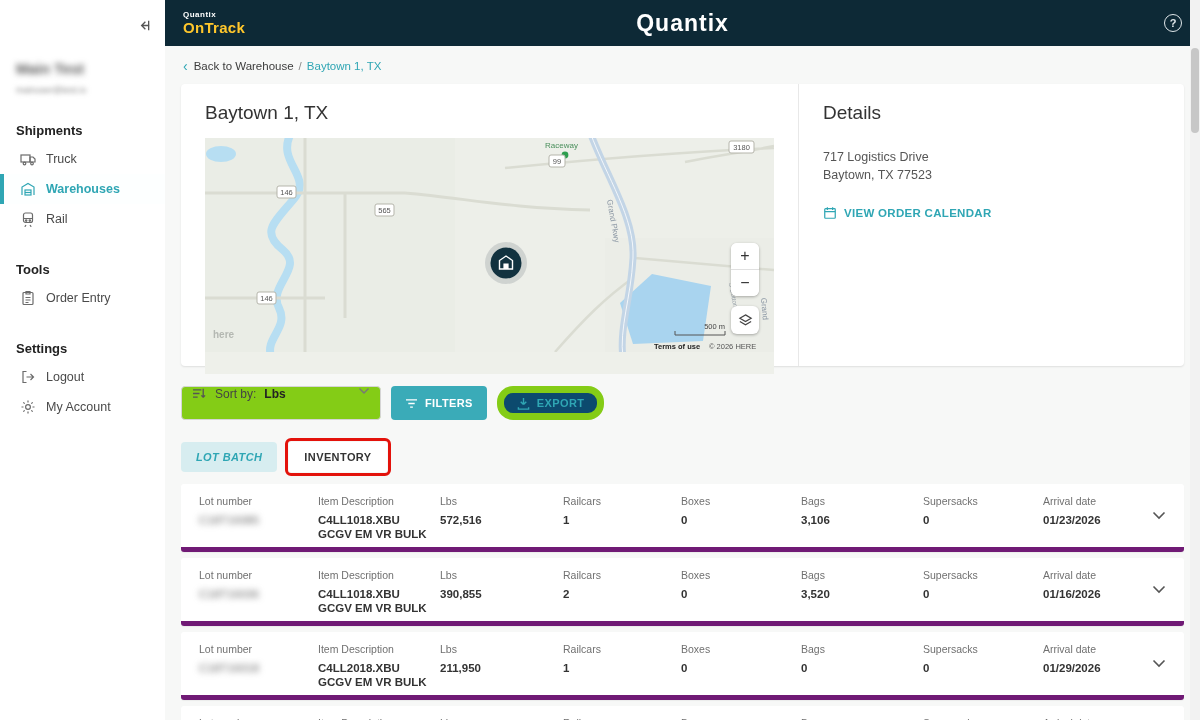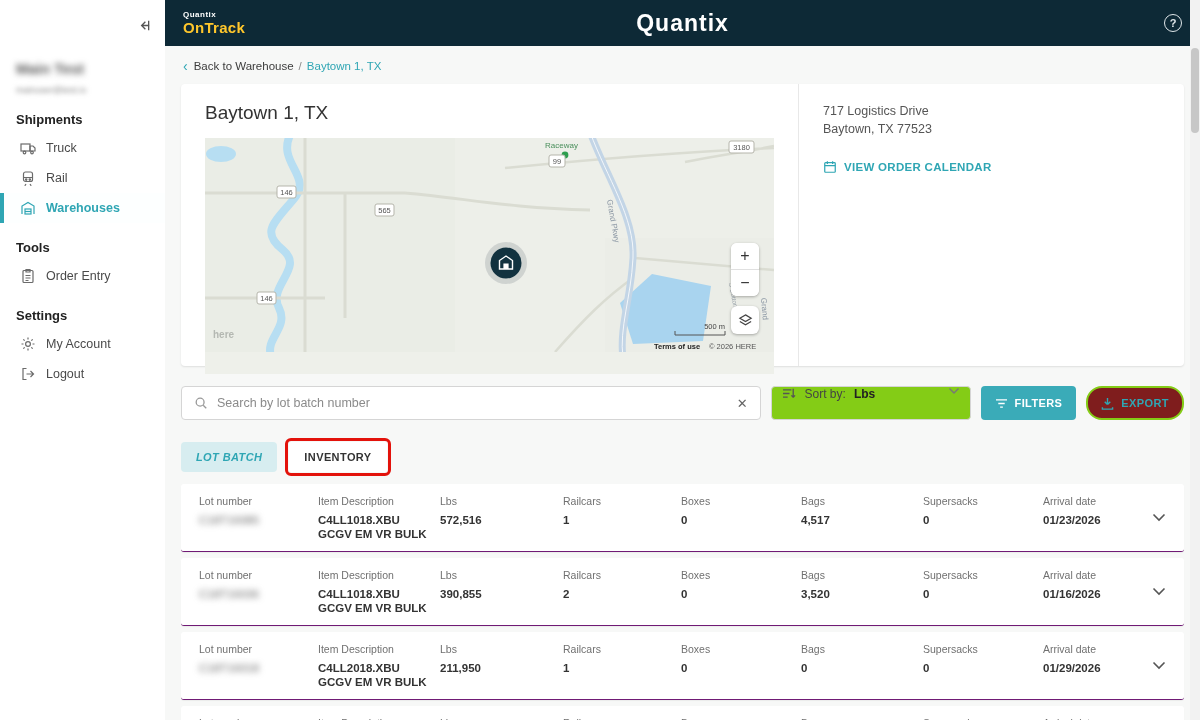--- a/index.html
+++ b/index.html
@@ -4,21 +4,21 @@
 <style>
   * { box-sizing: border-box; margin: 0; padding: 0; }
   html,body { width:1200px; height:720px; overflow:hidden; font-family:"Liberation Sans",sans-serif; background:#fff; position:relative; }
 
   
   .sidebar { position:absolute; left:0; top:0; width:165px; height:720px; background:#fff; z-index:5; padding:14px 0 0 0; }
   .collapse { position:absolute; top:18px; right:14px; color:#555; cursor:pointer; }
   .user { padding:46px 16px 0 16px; }
   .user-name { font-size:15px; font-weight:bold; color:#5a5a5a; filter:blur(3px); }
   .user-email { font-size:9px; color:#888; margin-top:8px; filter:blur(2.5px); }
-  .sec-title { font-size:13px; font-weight:bold; color:#222; padding:0 16px; margin-top:17px; margin-bottom:6px; }
+  .sec-title { font-size:13px; font-weight:bold; color:#222; padding:0 16px; margin-top:28px; margin-bottom:6px; }
   .nav-item { display:flex; align-items:center; gap:10px; padding:7px 16px; font-size:12.5px; color:#4a4a4a; cursor:pointer; border-left:4px solid transparent; }
   .nav-item .nico { display:flex; color:#6b6b6b; }
   .nav-item.active { color:#2fa6b4; font-weight:bold; border-left:4px solid #2fa6b4; background:#fdffff; }
   .nav-item.active .nico { color:#2fa6b4; }
 
   
   .main { position:absolute; left:165px; top:0; right:0; bottom:0; }
   .topbar { height:46px; background:#0d2936; display:flex; align-items:center; padding:0 18px; position:relative;justify-content:center; }
   .logo { display:flex; flex-direction:column; line-height:1; cursor:pointer; }
   .logo-top { color:#fff; font-size:8px; font-weight:bold; letter-spacing:.5px; }
@@ -51,31 +51,31 @@
   
   .toolbar { margin-top:20px; display:flex; gap:10px; align-items:center; }
   .search { flex:1; height:34px; background:#fff; border:1px solid #d5d5d5; border-radius:4px; display:flex; align-items:center; padding:0 12px; gap:9px; }
   .search input { border:none; outline:none; flex:1; font-size:12.5px; color:#333; font-family:"Liberation Sans",sans-serif; background:transparent; }
   .search input::placeholder { color:#8b8b8b; }
   .clear-x { color:#666; font-size:13px; cursor:pointer; }
   .sort { width:200px; height:34px; background:#84cc16; border:1px solid #d5d5d5; border-radius:4px; display:flex; align-items:flex-start; padding:0 10px; gap:8px; font-size:12px; color:#444; cursor:pointer; }
   .sort b { color:#222; }
   .sort .chev { margin-left:auto; }
   .btn-filters { height:34px; padding:0 14px; background:#3aabb8; color:#fff; border:none; border-radius:4px; font-size:11px; font-weight:bold; letter-spacing:.4px; display:flex; align-items:center; gap:7px; cursor:pointer; }
-  .btn-export { height:34px; padding:0 13px; background:#7f1d1d; color:#2fa6b4; border:2px solid #84cc16; border-radius:16px; font-size:11px; font-weight:bold; letter-spacing:.4px; display:flex; align-items:center; gap:7px; cursor:pointer; }
+  .btn-export { height:34px; padding:0 13px; background:#0c4a6e; color:#2fa6b4; border:7px solid #84cc16; border-radius:16px; font-size:11px; font-weight:bold; letter-spacing:.4px; display:flex; align-items:center; gap:7px; cursor:pointer; }
 
   
   .tabs { margin-top:22px; display:flex; gap:12px; align-items:center; }
   .tab { font-size:11px; font-weight:bold; letter-spacing:.4px; padding:9px 15px; border-radius:4px; cursor:pointer; }
   .tab-lot { background:#d7edf0; color:#2fa6b4;font-style:italic; }
   .tab-inv { background:#fff; color:#333; outline:3px solid #e3120b; outline-offset:1px; border-radius:2px; }
 
   
   .rows { margin-top:12px; display:flex; flex-direction:column; gap:6px; }
-  .row { background:#fff; border-radius:3px; border-bottom:1px solid #701a75; box-shadow:0 1px 1px rgba(0,0,0,.05); height:68px; padding:11px 18px; display:flex; align-items:flex-start; }
+  .row { background:#fff; border-radius:3px; border-bottom:5px solid #701a75; box-shadow:0 1px 1px rgba(0,0,0,.05); height:68px; padding:11px 18px; display:flex; align-items:flex-start; }
   .cl { font-size:10.5px; color:#707070; }
   .cv { font-size:11.5px; font-weight:bold; color:#333; margin-top:6px; line-height:1.25; }
   .blur-val { filter:blur(3px); font-weight:normal; color:#666; }
   .c-lot{width:119px;} .c-item{width:122px;} .c-item .cv{width:118px;}
   .c-lbs{width:123px;} .c-railcars{width:118px;} .c-boxes{width:120px;}
   .c-bags{width:122px;} .c-supersacks{width:120px;} .c-arrival{flex:1;}
   .chev-btn { align-self:center; margin-left:auto; cursor:pointer; display:flex; color:#555; }
 
   
   .pagebar { position:absolute; right:0; top:0; width:10px; height:720px; background:#f2f2f2; z-index:50; }
@@ -104,70 +104,70 @@
     <span class="nico">
         <svg class="ic" width="16" height="16" viewBox="0 0 16 16" fill="none" stroke="currentColor" stroke-width="1.2">
           <rect x="1" y="4" width="9" height="7"></rect>
           <path d="M10 6h3l2 2v3h-5z"></path>
           <circle cx="4.5" cy="12.5" r="1.3"></circle>
           <circle cx="12" cy="12.5" r="1.3"></circle>
         </svg>
       </span>
     <span>Truck</span>
   </div>
+  <div class="nav-item active">
+    <span class="nico">
+        <svg class="ic" width="16" height="16" viewBox="0 0 16 16" fill="none" stroke="currentColor" stroke-width="1.2">
+          <path d="M2 14V6l6-3.5L14 6v8"></path>
+          <rect x="5" y="9" width="6" height="5"></rect>
+          <path d="M5 11.5h6"></path>
+        </svg>
+      </span>
+    <span>Warehouses</span>
+  </div>
   <div class="nav-item">
     <span class="nico">
         <svg class="ic" width="16" height="16" viewBox="0 0 16 16" fill="none" stroke="currentColor" stroke-width="1.2">
           <rect x="3.5" y="2" width="9" height="9.5" rx="2"></rect>
           <path d="M3.5 7.5h9M6 14l-1.2 1.8M10 14l1.2 1.8"></path>
           <circle cx="6.2" cy="9.6" r=".7"></circle>
           <circle cx="9.8" cy="9.6" r=".7"></circle>
         </svg>
       </span>
     <span>Rail</span>
   </div>
-  <div class="nav-item active">
-    <span class="nico">
-        <svg class="ic" width="16" height="16" viewBox="0 0 16 16" fill="none" stroke="currentColor" stroke-width="1.2">
-          <path d="M2 14V6l6-3.5L14 6v8"></path>
-          <rect x="5" y="9" width="6" height="5"></rect>
-          <path d="M5 11.5h6"></path>
-        </svg>
-      </span>
-    <span>Warehouses</span>
-  </div>
 
   <div class="sec-title">Tools</div>
   <div class="nav-item">
     <span class="nico">
         <svg class="ic" width="16" height="16" viewBox="0 0 16 16" fill="none" stroke="currentColor" stroke-width="1.2">
           <rect x="3" y="2.5" width="10" height="12" rx="1"></rect>
           <path d="M6 1.5h4v2.5H6zM5.5 7.5h5M5.5 10h5M5.5 12.5h3"></path>
         </svg>
       </span>
     <span>Order Entry</span>
   </div>
 
   <div class="sec-title">Settings</div>
   <div class="nav-item">
     <span class="nico">
         <svg class="ic" width="16" height="16" viewBox="0 0 16 16" fill="none" stroke="currentColor" stroke-width="1.2">
+          <path d="M6.5 2.5H3v11h3.5M10.5 5l3 3-3 3M13 8H6.5"></path>
+        </svg>
+      </span>
+    <span>Logout</span>
+  </div>
+  <div class="nav-item">
+    <span class="nico">
+        <svg class="ic" width="16" height="16" viewBox="0 0 16 16" fill="none" stroke="currentColor" stroke-width="1.2">
           <circle cx="8" cy="8" r="2.4"></circle>
           <path d="M8 1.5v2M8 12.5v2M1.5 8h2M12.5 8h2M3.3 3.3l1.4 1.4M11.3 11.3l1.4 1.4M12.7 3.3l-1.4 1.4M4.7 11.3l-1.4 1.4"></path>
         </svg>
       </span>
     <span>My Account</span>
-  </div>
-  <div class="nav-item">
-    <span class="nico">
-        <svg class="ic" width="16" height="16" viewBox="0 0 16 16" fill="none" stroke="currentColor" stroke-width="1.2">
-          <path d="M6.5 2.5H3v11h3.5M10.5 5l3 3-3 3M13 8H6.5"></path>
-        </svg>
-      </span>
-    <span>Logout</span>
   </div>
 </aside>
 
 <div class="main">
   <header class="topbar">
     <div class="logo">
       <span class="logo-top">Quantix</span>
       <span class="logo-bottom">OnTrack</span>
     </div>
     <div class="topbar-title">Quantix</div>
@@ -244,45 +244,36 @@
           </div>
           <div class="map-layers">
             <svg class="ic" width="15" height="15" viewBox="0 0 16 16" fill="none" stroke="#444" stroke-width="1.3">
                 <path d="M8 2 L14 5.5 L8 9 L2 5.5 Z"></path>
                 <path d="M2 9 L8 12.5 L14 9"></path>
               </svg>
           </div>
         </div>
       </div>
       <div class="card-right">
+        <div class="details-title">Details</div>
         <div class="addr">717 Logistics Drive</div>
         <div class="addr">Baytown, TX 77523</div>
         <div class="cal-link">
           <span>
               <svg class="ic" width="14" height="14" viewBox="0 0 16 16" fill="none" stroke="currentColor" stroke-width="1.4">
                 <rect x="2" y="3" width="12" height="11" rx="1"></rect>
                 <path d="M2 6.5h12M5 1.5v3M11 1.5v3"></path>
               </svg>
             </span>
           <span>VIEW ORDER CALENDAR</span>
         </div>
       </div>
     </div>
 
     <div class="toolbar">
-      <div class="search">
-        <span>
-            <svg class="ic" width="14" height="14" viewBox="0 0 16 16" fill="none" stroke="#999" stroke-width="1.5">
-              <circle cx="7" cy="7" r="4.5"></circle>
-              <path d="M10.5 10.5 L14 14"></path>
-            </svg>
-          </span>
-        <input type="text" placeholder="Search by lot batch number" style="">
-        <span class="clear-x">✕</span>
-      </div>
       <div class="sort">
         <span>
             <svg class="ic" width="15" height="13" viewBox="0 0 16 14" fill="none" stroke="#555" stroke-width="1.4">
               <path d="M1 3h9M1 7h7M1 11h5M12 2v9M12 11l-2-2M12 11l2-2"></path>
             </svg>
           </span>
         <span>Sort by:</span>
         <b>Lbs</b>
         <span class="chev">
             <svg class="ic" width="12" height="8" viewBox="0 0 12 8" fill="none" stroke="#777" stroke-width="1.4">
@@ -331,21 +322,21 @@
         <div class="cell c-railcars">
             <div class="cl">Railcars</div>
             <div class="cv">1</div>
           </div>
         <div class="cell c-boxes">
             <div class="cl">Boxes</div>
             <div class="cv">0</div>
           </div>
         <div class="cell c-bags">
             <div class="cl">Bags</div>
-            <div class="cv">4,517</div>
+            <div class="cv">3,106</div>
           </div>
         <div class="cell c-supersacks">
             <div class="cl">Supersacks</div>
             <div class="cv">0</div>
           </div>
         <div class="cell c-arrival">
             <div class="cl">Arrival date</div>
             <div class="cv">01/23/2026</div>
           </div>
         <span class="chev-btn">

